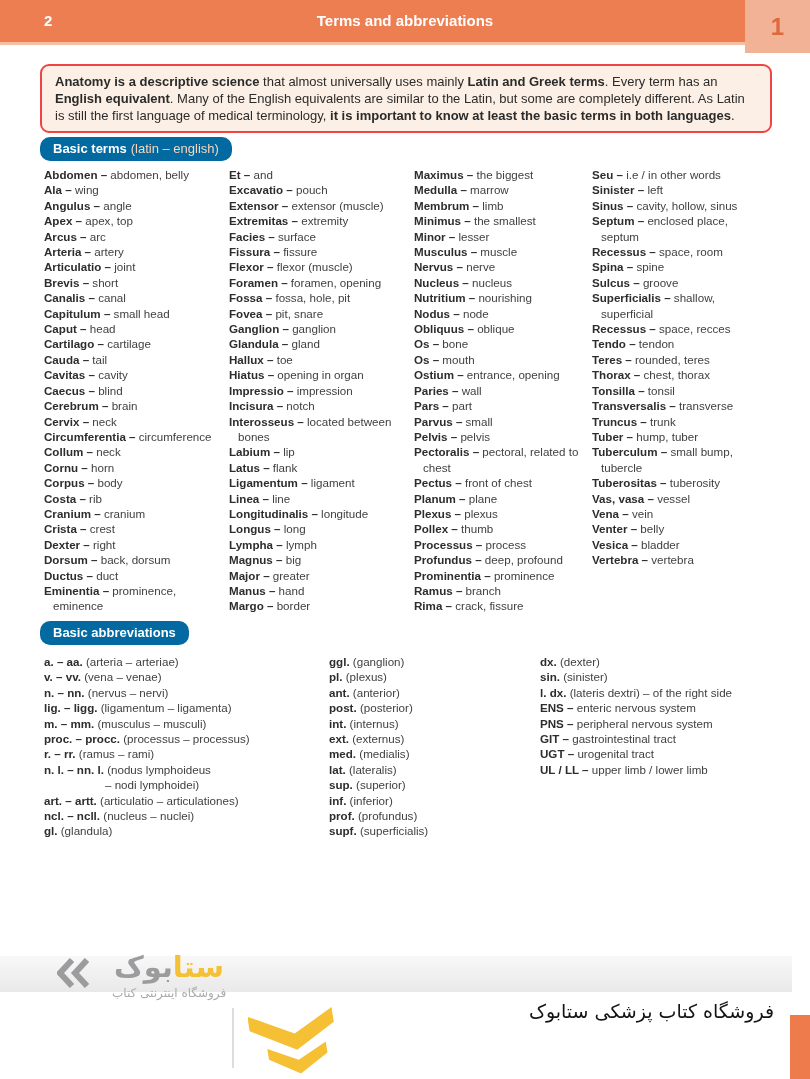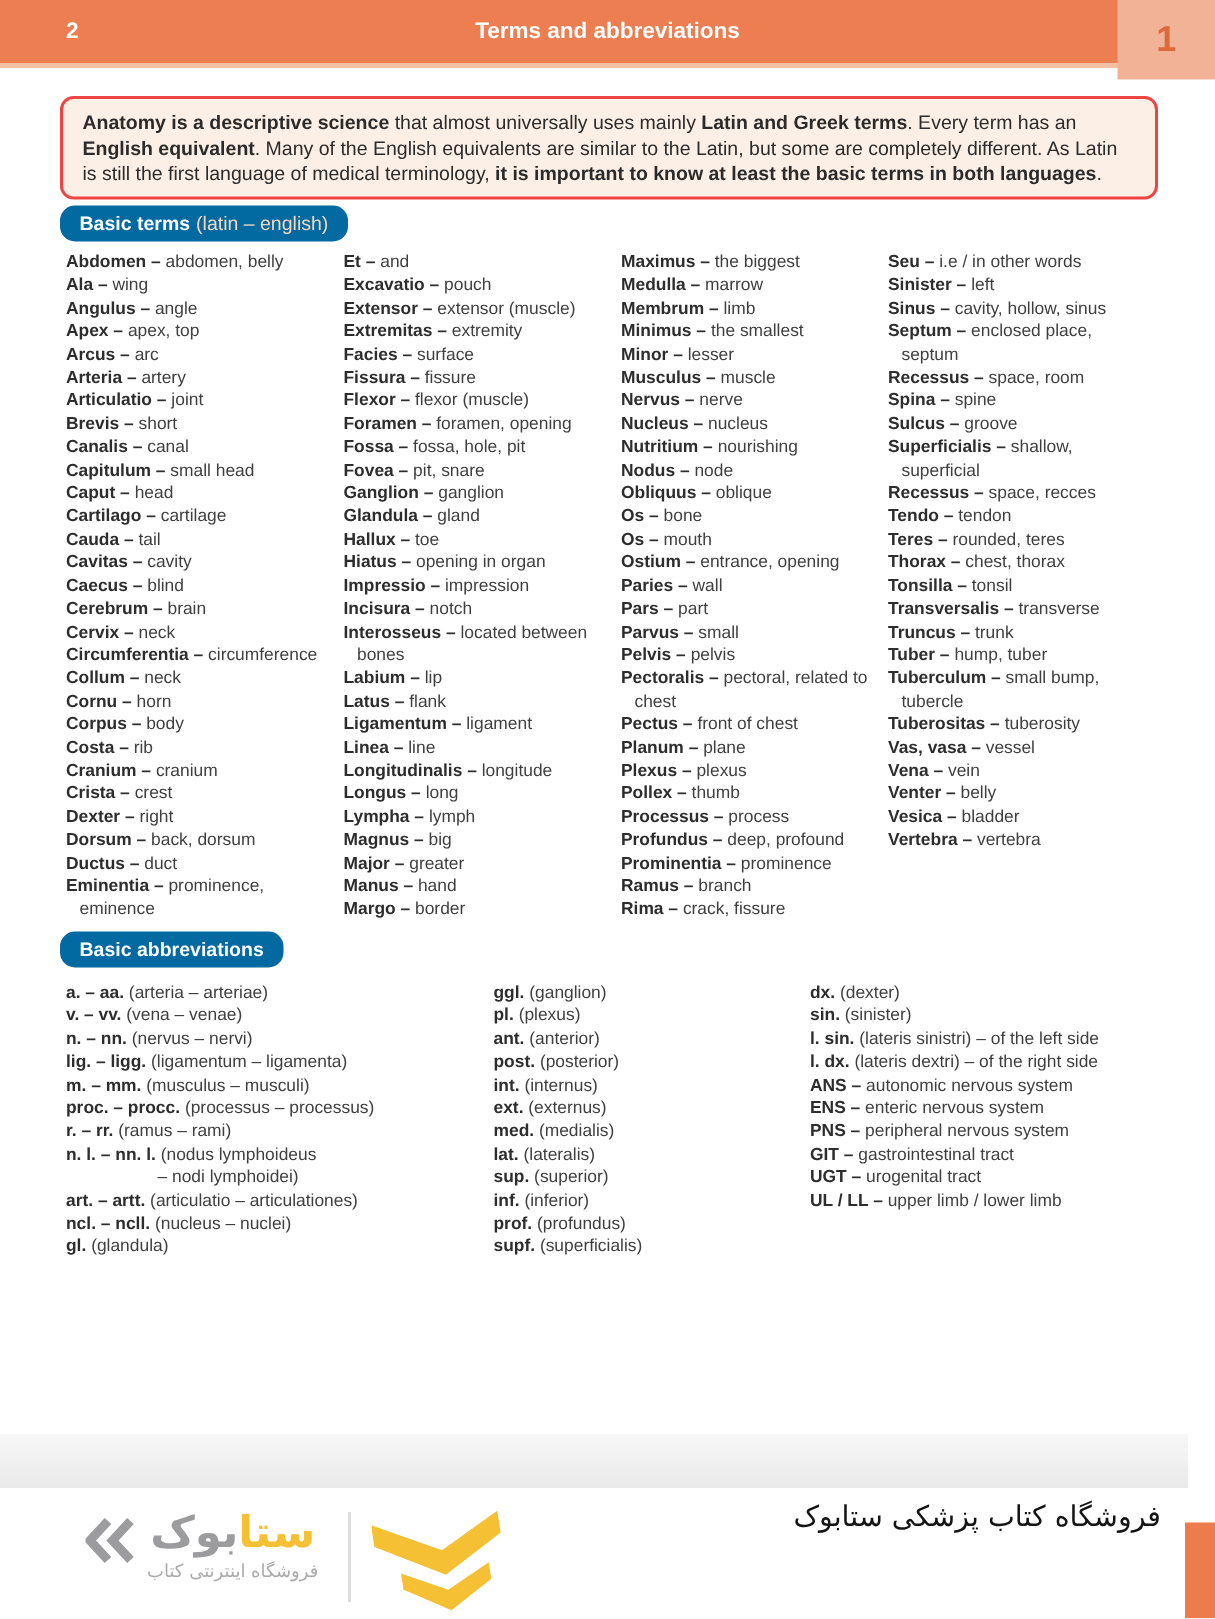--- a/index.html
+++ b/index.html
@@ -30,21 +30,21 @@
               grid-template-columns:185px 185px 178px 180px;}
   .abbr-grid{position:absolute;left:44px;top:654px;display:grid;
              grid-template-columns:285px 211px 254px;}
   .term{font-size:11.6px;line-height:15.4px;color:#3F3F3F;
         padding-left:9px;text-indent:-9px;padding-right:8px;}
   .term b{color:#2D2D2D;}
   .term .line2{text-indent:0;margin-left:52px;}
   
   .gray-band{position:absolute;left:0;top:956px;width:792px;height:36px;
              background:linear-gradient(180deg,#f8f8f8 0%,#e9e9e9 100%);}
-  .logo{position:absolute;left:57px;top:1004px;display:flex;align-items:flex-start;gap:7px;}
+  .logo{position:absolute;left:57px;top:950px;display:flex;align-items:flex-start;gap:21px;}
   .brand-col{display:flex;flex-direction:column;align-items:center;}
   .brand-wordmark{font-family:"DejaVu Sans",sans-serif;font-size:29px;font-weight:bold;line-height:34px;}
   .brand-wordmark .y{color:#F5C033;}
   .brand-wordmark .g{color:#9C9C9E;}
   .brand-tagline{font-family:"DejaVu Sans",sans-serif;font-size:12px;color:#ABABAD;margin-top:2px;}
   .logo-divider{position:absolute;left:232px;top:1008px;width:2px;height:60px;background:#DCDCDC;}
   .emblem{position:absolute;left:248px;top:1006px;}
   .shop-line{position:absolute;right:36px;top:1000px;font-family:"DejaVu Sans",sans-serif;
              font-size:19px;color:#141414;}
   .url-line{position:absolute;right:28px;top:1030px;font-size:22px;font-weight:bold;
@@ -217,23 +217,21 @@
         <div class="term"><b>med. </b>(medialis)</div>
         <div class="term"><b>lat. </b>(lateralis)</div>
         <div class="term"><b>sup. </b>(superior)</div>
         <div class="term"><b>inf. </b>(inferior)</div>
         <div class="term"><b>prof. </b>(profundus)</div>
         <div class="term"><b>supf. </b>(superficialis)</div>
       </div>
     <div>
         <div class="term"><b>dx. </b>(dexter)</div>
         <div class="term"><b>sin. </b>(sinister)</div>
-        <div class="term"><b>l. sin. </b>(lateris sinistri) – of the left side</div>
         <div class="term"><b>l. dx. </b>(lateris dextri) – of the right side</div>
-        <div class="term"><b>ANS – </b>autonomic nervous system</div>
         <div class="term"><b>ENS – </b>enteric nervous system</div>
         <div class="term"><b>PNS – </b>peripheral nervous system</div>
         <div class="term"><b>GIT – </b>gastrointestinal tract</div>
         <div class="term"><b>UGT – </b>urogenital tract</div>
         <div class="term"><b>UL / LL – </b>upper limb / lower limb</div>
       </div>
   </div>
 
   <div class="gray-band"></div>
 

